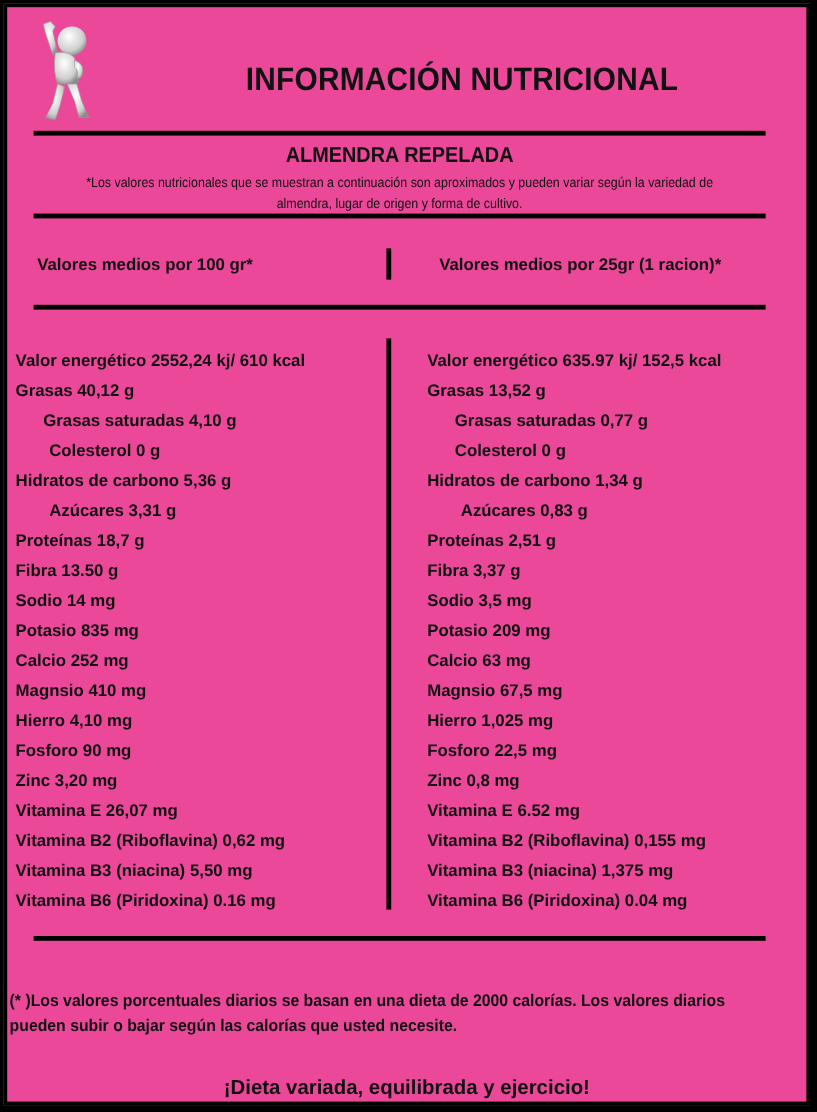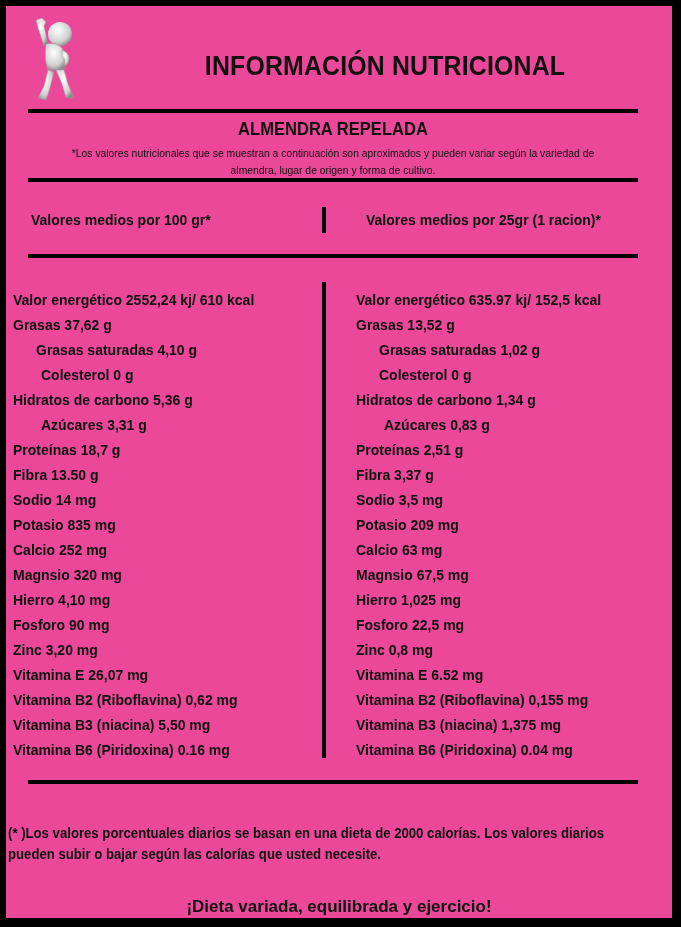--- a/index.html
+++ b/index.html
@@ -83,46 +83,46 @@
   <div class="abs rule r2"></div>
 
   <div class="abs col-head left">Valores medios por 100 gr*</div>
   <div class="abs vbar vb1"></div>
   <div class="abs col-head right">Valores medios por 25gr (1 racion)*</div>
 
   <div class="abs rule r3"></div>
 
   <div class="abs list left">
     <div class="row">Valor energético 2552,24 kj/ 610 kcal</div>
-    <div class="row">Grasas 37,62 g</div>
+    <div class="row">Grasas 40,12 g</div>
     <div class="row i1">Grasas saturadas 4,10 g</div>
     <div class="row i2">Colesterol 0 g</div>
     <div class="row">Hidratos de carbono 5,36 g</div>
     <div class="row i2">Azúcares 3,31 g</div>
     <div class="row">Proteínas 18,7 g</div>
     <div class="row">Fibra 13.50 g</div>
     <div class="row">Sodio 14 mg</div>
     <div class="row">Potasio 835 mg</div>
     <div class="row">Calcio 252 mg</div>
-    <div class="row">Magnsio 320 mg</div>
+    <div class="row">Magnsio 410 mg</div>
     <div class="row">Hierro 4,10 mg</div>
     <div class="row">Fosforo 90 mg</div>
     <div class="row">Zinc 3,20 mg</div>
     <div class="row">Vitamina E 26,07 mg</div>
     <div class="row">Vitamina B2 (Riboflavina) 0,62 mg</div>
     <div class="row">Vitamina B3 (niacina) 5,50 mg</div>
     <div class="row">Vitamina B6 (Piridoxina) 0.16 mg</div>
   </div>
 
   <div class="abs vbar vb2"></div>
 
   <div class="abs list right">
     <div class="row">Valor energético 635.97 kj/ 152,5 kcal</div>
     <div class="row">Grasas 13,52 g</div>
-    <div class="row i1">Grasas saturadas 1,02 g</div>
+    <div class="row i1">Grasas saturadas 0,77 g</div>
     <div class="row i1">Colesterol 0 g</div>
     <div class="row">Hidratos de carbono 1,34 g</div>
     <div class="row i2">Azúcares 0,83 g</div>
     <div class="row">Proteínas 2,51 g</div>
     <div class="row">Fibra 3,37 g</div>
     <div class="row">Sodio 3,5 mg</div>
     <div class="row">Potasio 209 mg</div>
     <div class="row">Calcio 63 mg</div>
     <div class="row">Magnsio 67,5 mg</div>
     <div class="row">Hierro 1,025 mg</div>

